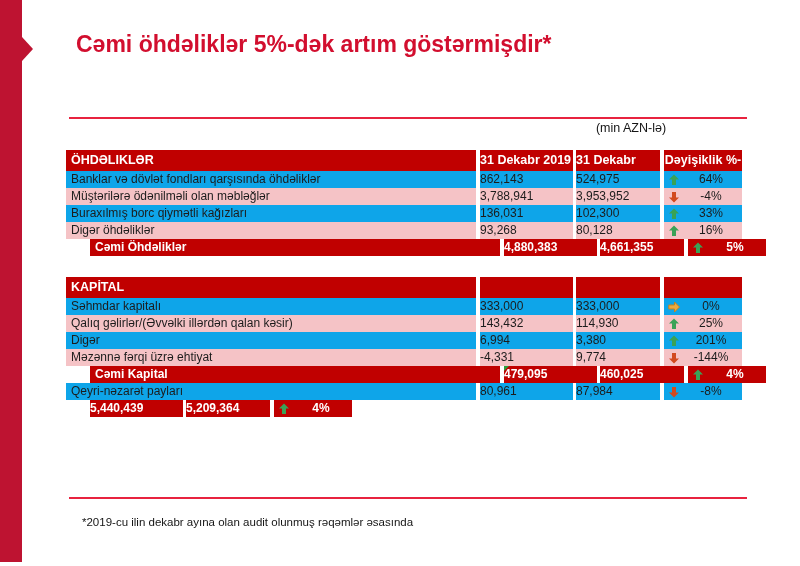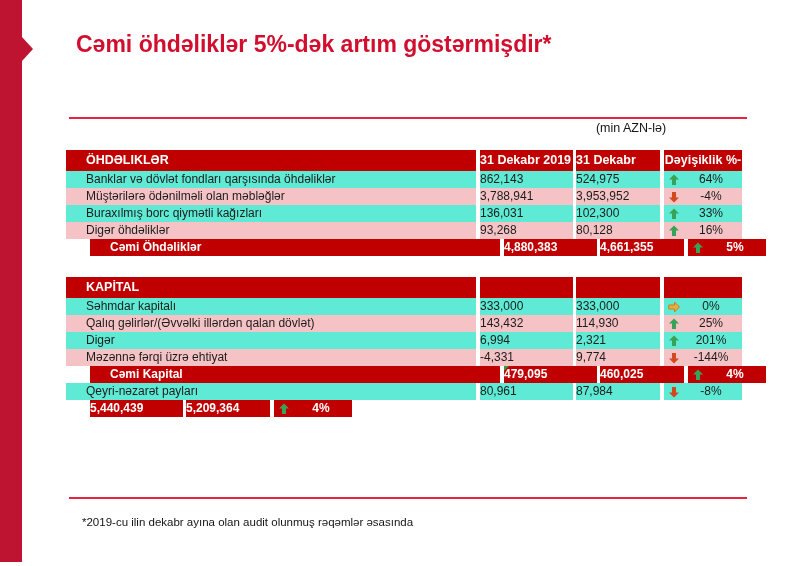--- a/index.html
+++ b/index.html
@@ -13,27 +13,27 @@
   .rule-top{top:117px;}
   .rule-bottom{top:497px;}
   .unit-label{position:absolute;left:531px;top:121px;width:200px;text-align:center;
          font-size:12.5px;color:#151515;}
   .tables{position:absolute;left:66px;top:150px;width:684px;}
   .tbl{width:684px;}
   .tbl + .tbl{margin-top:21px;}
   .row{display:flex;width:684px;}
   .hrow{height:21px;line-height:21px;font-size:12.5px;font-weight:bold;color:#ffffff;}
   .drow{height:17px;line-height:17px;font-size:12px;color:#1c1c1c;}
-  .c0{width:410px;margin-right:4px;padding-left:20px;box-sizing:border-box;
+  .c0{width:410px;margin-right:4px;padding-left:5px;box-sizing:border-box;
       white-space:nowrap;overflow:hidden;text-align:left;}
   .c1{width:93px;margin-right:3px;text-align:left;position:relative;}
   .c2{width:84px;margin-right:4px;}
   .c3{width:78px;display:flex;align-items:center;}
   .hbg{background:#c00000;}
-  .stripe-a .cell{background:#5eead4;}
+  .stripe-a .cell{background:#0ea5e9;}
   .stripe-b .cell{background:#f5c3c6;}
   .total .cell{background:#c00000;}
   .total{color:#ffffff;font-weight:bold;margin-left:24px;}
   .pct{flex:1;text-align:center;}
   .arr{margin-left:4px;display:inline-flex;align-items:center;}
   .arr svg{display:block;}
   .comment-marker{position:absolute;left:0;top:0;width:0;height:0;
       border-top:5px solid #2e9e3e;border-right:5px solid transparent;}
   .footnote{position:absolute;left:82px;top:516px;font-size:11.5px;color:#151515;}
 </style>
@@ -137,36 +137,36 @@
           <div class="c3 cell">
             <span class="arr">
               <svg width="12" height="12" viewBox="0 0 12 12">
                 <polygon points="0.8,4 6.5,4 6.5,1 11.5,6 6.5,11 6.5,8 0.8,8" fill="#edaa3f" stroke="#c5821f" stroke-width="1"></polygon>
               </svg>
             </span>
             <span class="pct">0%</span>
           </div>
         </div>
         <div class="row drow stripe-b">
-          <div class="c0 cell">Qalıq gəlirlər/(Əvvəlki illərdən qalan dövlət)</div>
+          <div class="c0 cell">Qalıq gəlirlər/(Əvvəlki illərdən qalan kəsir)</div>
           <div class="c1 cell"><span>143,432</span></div>
           <div class="c2 cell">114,930</div>
           <div class="c3 cell">
             <span class="arr">
               <svg width="12" height="12" viewBox="0 0 12 12">
                 <polygon points="6,0.5 11,5.5 8,5.5 8,11 4,11 4,5.5 1,5.5" fill="#3aa257" stroke="none" stroke-width="1"></polygon>
               </svg>
             </span>
             <span class="pct">25%</span>
           </div>
         </div>
         <div class="row drow stripe-a">
           <div class="c0 cell">Digər</div>
           <div class="c1 cell"><span>6,994</span></div>
-          <div class="c2 cell">2,321</div>
+          <div class="c2 cell">3,380</div>
           <div class="c3 cell">
             <span class="arr">
               <svg width="12" height="12" viewBox="0 0 12 12">
                 <polygon points="6,0.5 11,5.5 8,5.5 8,11 4,11 4,5.5 1,5.5" fill="#3aa257" stroke="none" stroke-width="1"></polygon>
               </svg>
             </span>
             <span class="pct">201%</span>
           </div>
         </div>
         <div class="row drow stripe-b">

